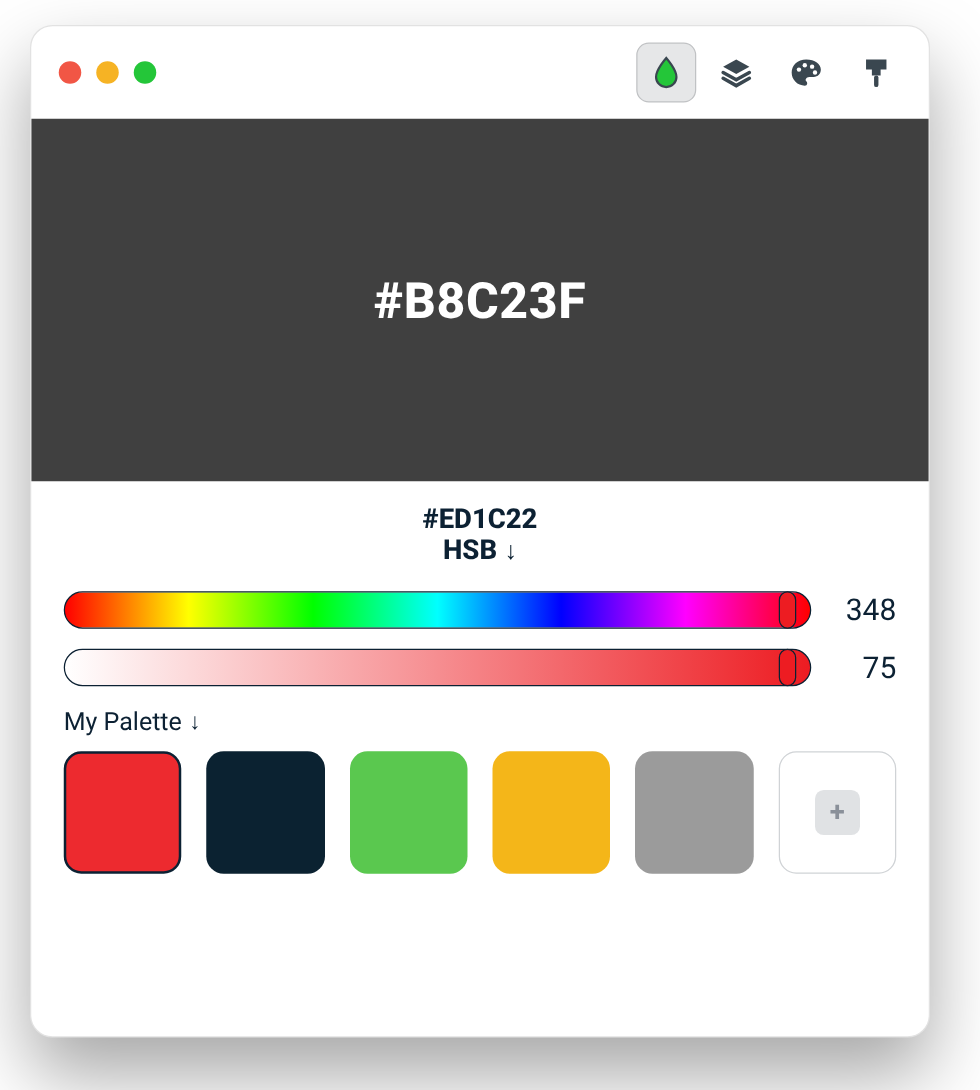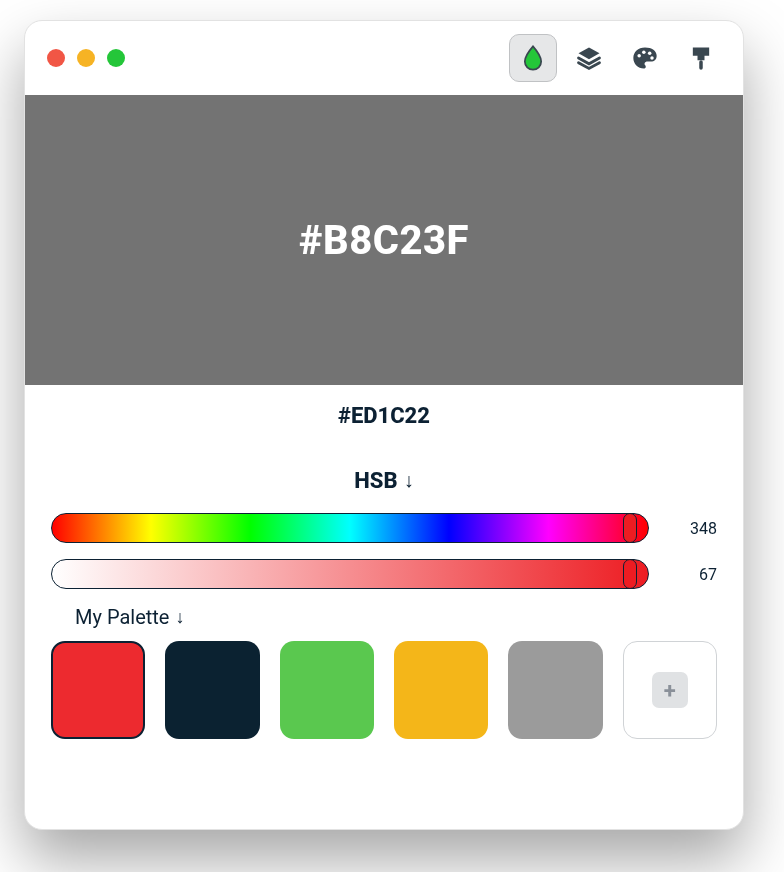--- a/index.html
+++ b/index.html
@@ -70,21 +70,21 @@
   .row-top {
     display: flex;
     justify-content: space-between;
     align-items: center;
     color: #0c2133;
     font-weight: 800;
     font-size: 22px;
     margin-bottom: 20px;
     flex-direction: column;
   }
-  .mode-label { display: flex; align-items: flex-start; gap: 6px; margin-top: 40px; }
+  .mode-label { display: flex; align-items: flex-start; gap: 6px; }
   .mode-label .arrow { font-weight: 400; font-size: 20px; }
 
   .slider-row {
     display: flex;
     align-items: center;
     gap: 20px;
     margin-bottom: 16px;
   }
   .slider {
     flex: 1;
@@ -109,31 +109,31 @@
     width: 14px; height: 30px;
     border-radius: 8px;
     background: #ED1C22;
     border: 1.5px solid #0c2133;
     top: -1.5px;
     transform: translateX(-50%);
   }
   .slider-value {
     width: 48px;
     text-align: right;
-    font-size: 16px;
+    font-size: 24px;
     color: #0c2133;
     font-weight: 400;
   }
 
   .palette-label {
     margin-top: 14px;
     font-size: 20px;
     color: #0c2133;
     font-weight: 400;
-    display: flex; align-items: center; gap: 6px; margin-left: 24px;
+    display: flex; align-items: center; gap: 6px;
   }
   .palette-label .arrow { font-size: 18px; }
 
   .palette {
     display: flex;
     gap: 20px;
     margin-top: 12px;
   }
   .swatch {
     width: 98px; height: 98px;
@@ -191,21 +191,21 @@
       </div>
       <div class="tool">
         <svg viewBox="0 0 24 24">
           <path d="M5 3 L19 3 L19 10 L15 10 L15 14 L9 14 L9 10 L5 10 Z" fill="#3A4750"></path>
           <rect x="10.5" y="14" width="3" height="8" rx="1.5" fill="#3A4750"></rect>
         </svg>
       </div>
     </div>
   </div>
 
-  <div class="preview" id="preview-panel" style="background: #737373;">
+  <div class="preview" id="preview-panel" style="background: #404040;">
     <div class="preview-hex">#B8C23F</div>
   </div>
 
   <div class="controls">
     <div class="row-top">
       <div>#ED1C22</div>
       <div class="mode-label">
         <span>HSB</span>
         <span class="arrow">↓</span>
       </div>
@@ -215,21 +215,21 @@
       <div class="slider hue">
         <div class="thumb" id="thumb-h" style="left: 97%;"></div>
       </div>
       <div class="slider-value">348</div>
     </div>
 
     <div class="slider-row">
       <div class="slider sat">
         <div class="thumb" id="thumb-s" style="left: 97%;"></div>
       </div>
-      <div class="slider-value">67</div>
+      <div class="slider-value">75</div>
     </div>
 
 
     <div class="palette-label">
       <span>My Palette</span>
       <span class="arrow">↓</span>
     </div>
 
     <div class="palette" id="palette">
         <div class="swatch selected" style="background: rgb(237, 42, 47);"></div>

